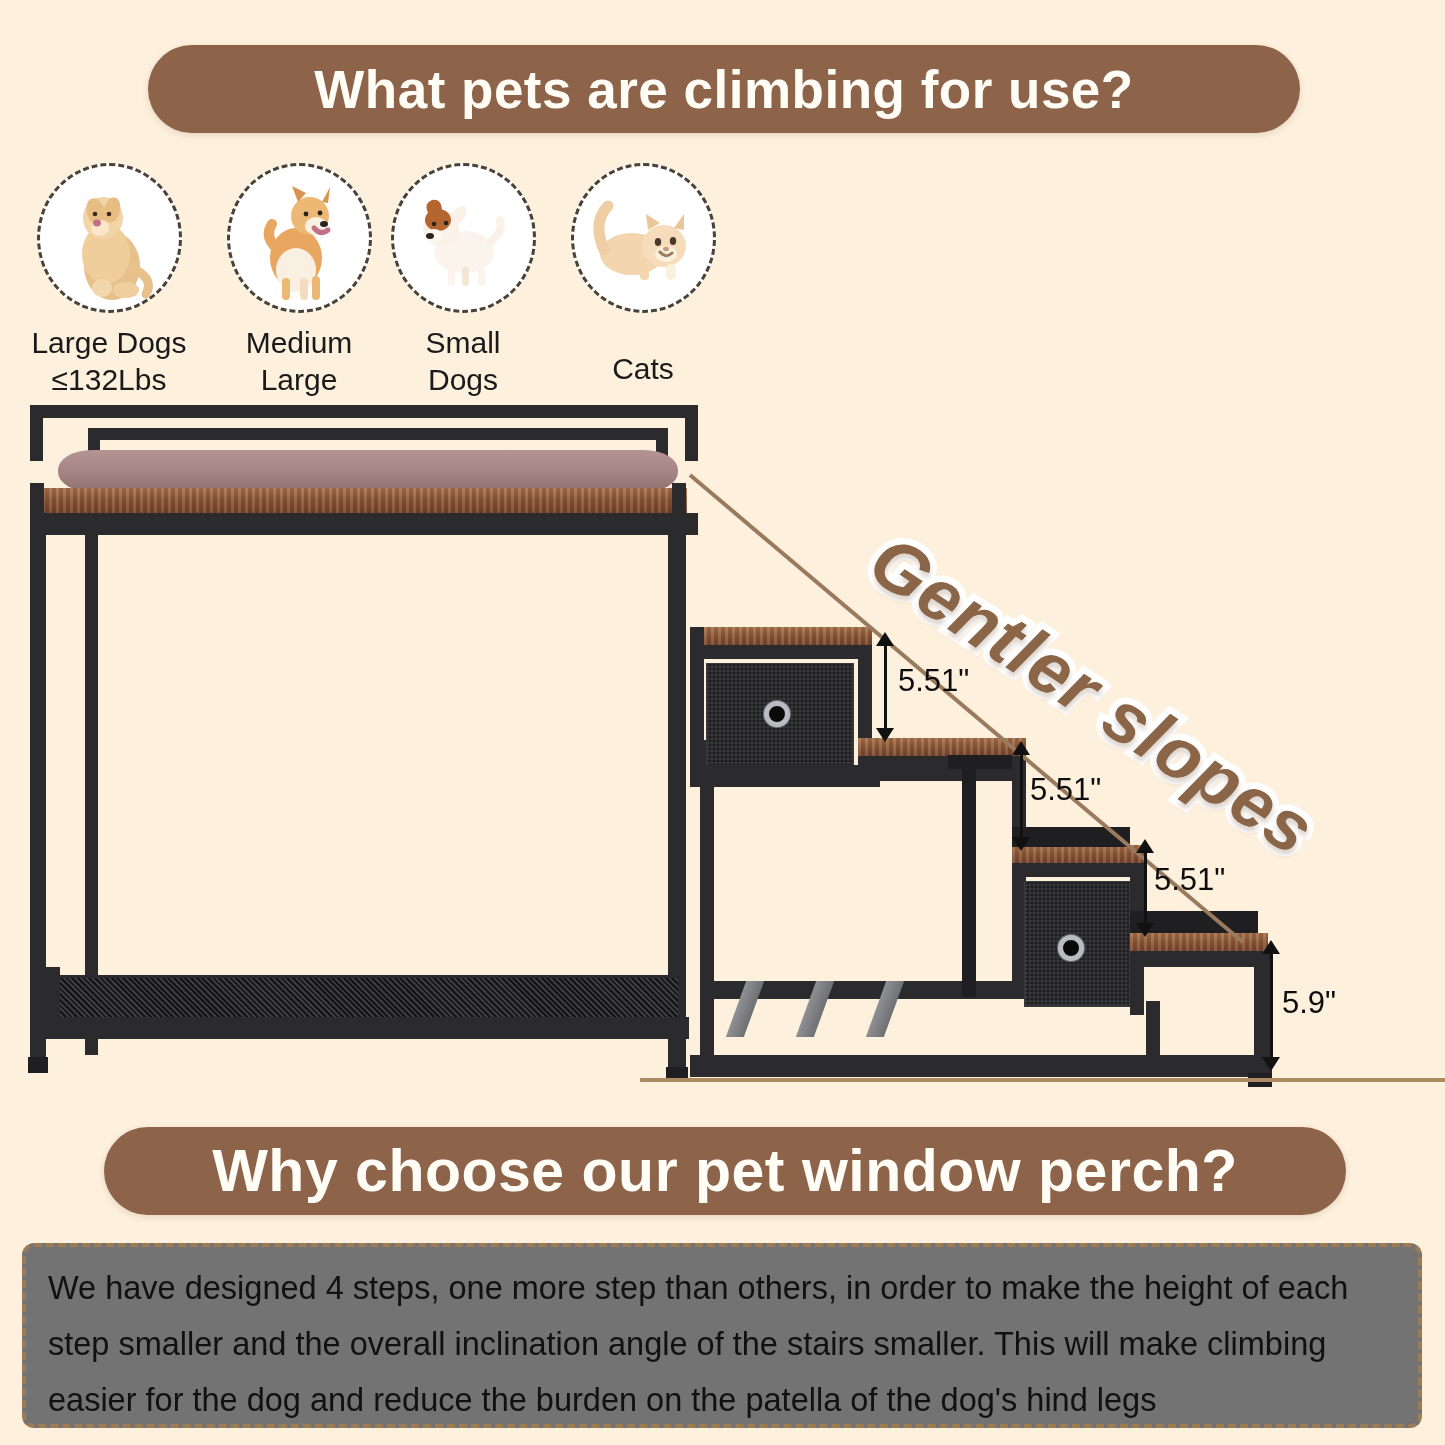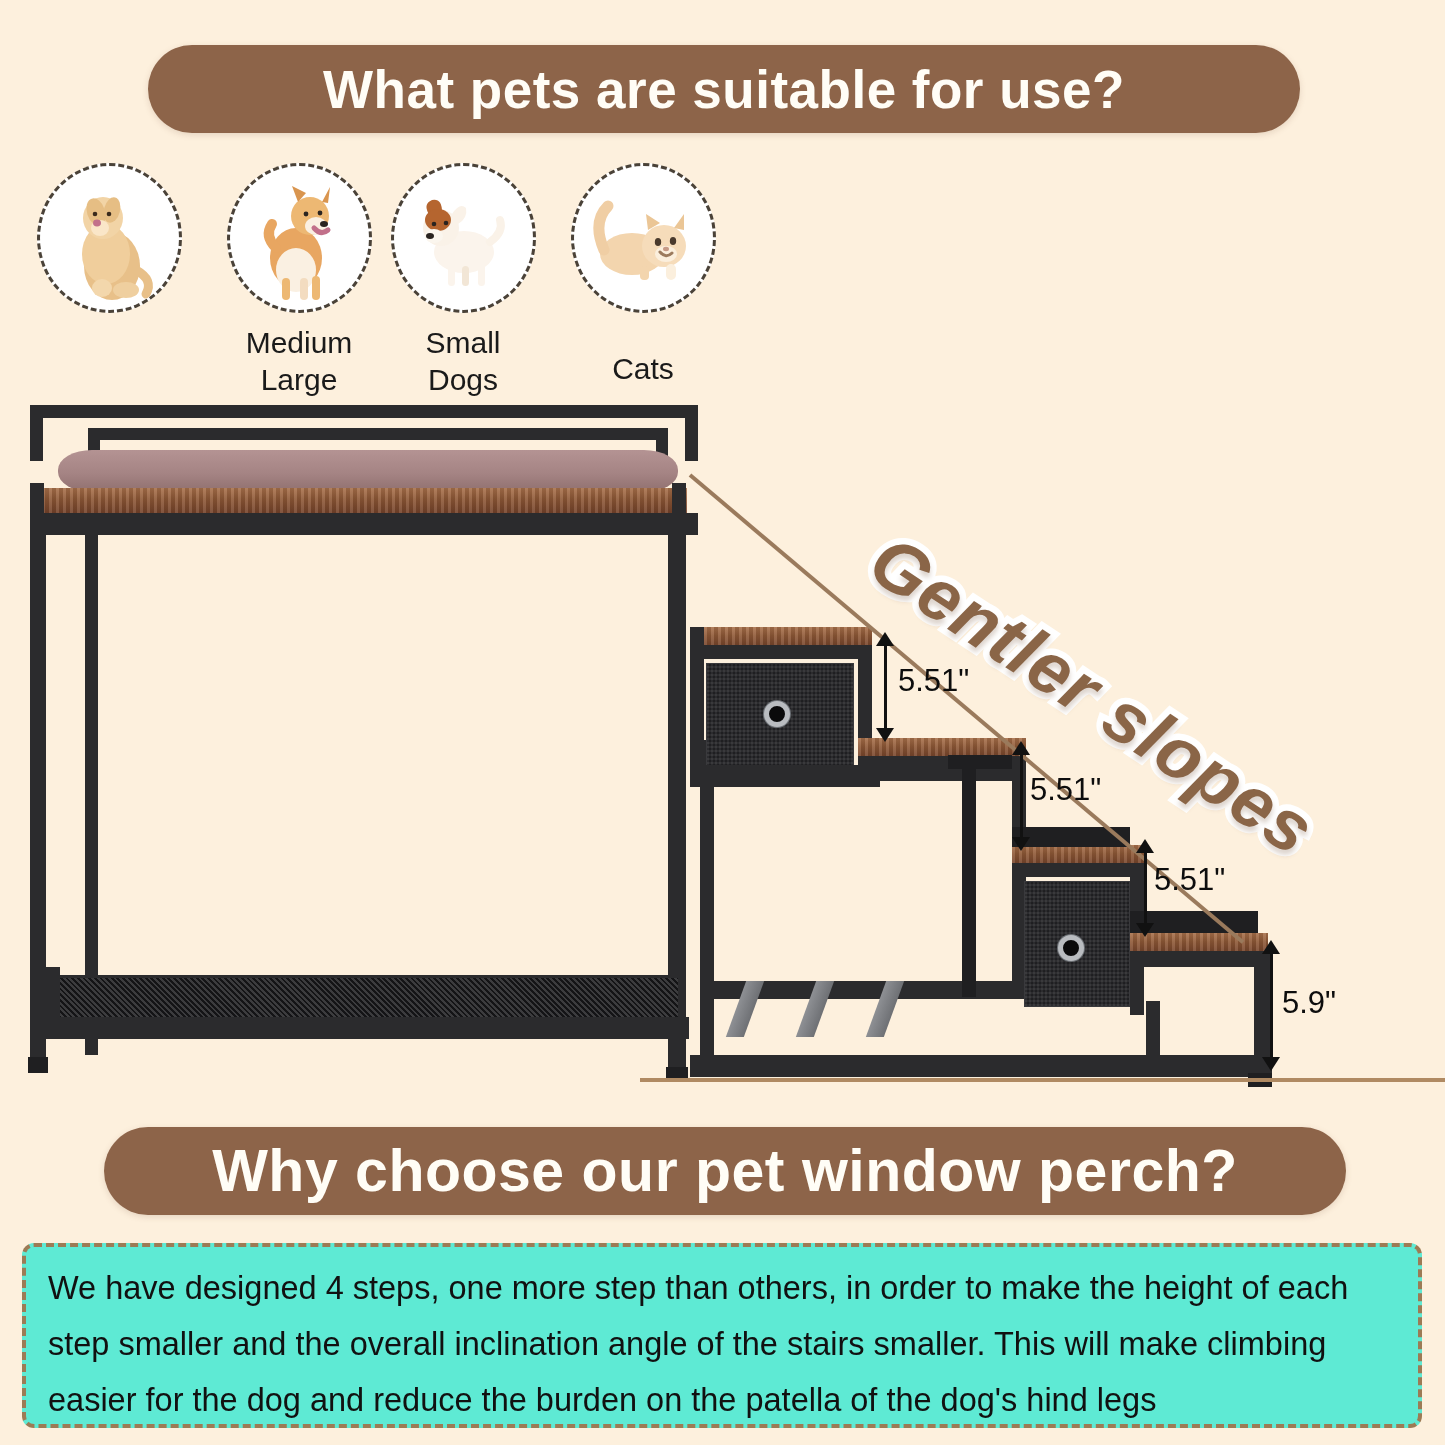--- a/index.html
+++ b/index.html
@@ -120,36 +120,36 @@
     letter-spacing: 1px;
   }
   #ground { position: absolute; left: 640px; top: 1078px; width: 805px; height: 4px; background: #B08A62; }
 
   
   #textbox {
     position: absolute;
     left: 22px; top: 1243px; width: 1400px; height: 185px;
     border: 4px dashed #9C7B55;
     border-radius: 12px;
-    background: #5eead4;
+    background: #737373;
     padding: 14px 22px 0 22px;
   }
   #textbox p {
     font-size: 32.5px;
     color: #111111;
     line-height: 1.72;
     text-align: left;
   }
 </style>
 </head>
 <body>
 
 <div id="root">
 
-  <div class="banner" id="banner-top">What pets are suitable for use?</div>
+  <div class="banner" id="banner-top">What pets are climbing for use?</div>
 
   <div class="pet-row">
 
     <div class="pet-card" style="left:18px;top:0;">
       <div class="pet-circle">
         <svg viewBox="0 0 145 150" width="145" height="150" aria-hidden="true">
           <g>
             <ellipse cx="72" cy="100" rx="28" ry="34" fill="#E8C089"></ellipse>
             <ellipse cx="66" cy="88" rx="24" ry="30" fill="#F0CE9C"></ellipse>
             <ellipse cx="63" cy="52" rx="20" ry="21" fill="#F2D4A6"></ellipse>
@@ -158,20 +158,22 @@
             <ellipse cx="60" cy="62" rx="9" ry="8" fill="#FAE6C8"></ellipse>
             <ellipse cx="57" cy="57" rx="4" ry="3.4" fill="#C2708A"></ellipse>
             <circle cx="55" cy="48" r="2.3" fill="#3A2A1C"></circle>
             <circle cx="69" cy="48" r="2.3" fill="#3A2A1C"></circle>
             <ellipse cx="62" cy="122" rx="10" ry="9" fill="#F3D7AC"></ellipse>
             <ellipse cx="86" cy="124" rx="13" ry="8" fill="#EFCF9F"></ellipse>
             <path d="M96 104 q18 10 10 24" stroke="#E8C089" stroke-width="9" fill="none" stroke-linecap="round"></path>
           </g>
         </svg>
       </div>
+      <div class="pet-label">Large Dogs
+≤132Lbs</div>
     </div>
 
     <div class="pet-card" style="left:208px;top:0;">
       <div class="pet-circle">
         <svg viewBox="0 0 145 150" width="145" height="150" aria-hidden="true">
           <g>
             <ellipse cx="66" cy="92" rx="26" ry="30" fill="#E8A661"></ellipse>
             <ellipse cx="66" cy="104" rx="20" ry="22" fill="#FAF0E2"></ellipse>
             <ellipse cx="80" cy="50" rx="19" ry="19" fill="#EDB873"></ellipse>
             <path d="M68 36 l-6 -16 l14 7 z" fill="#D9954F"></path>

